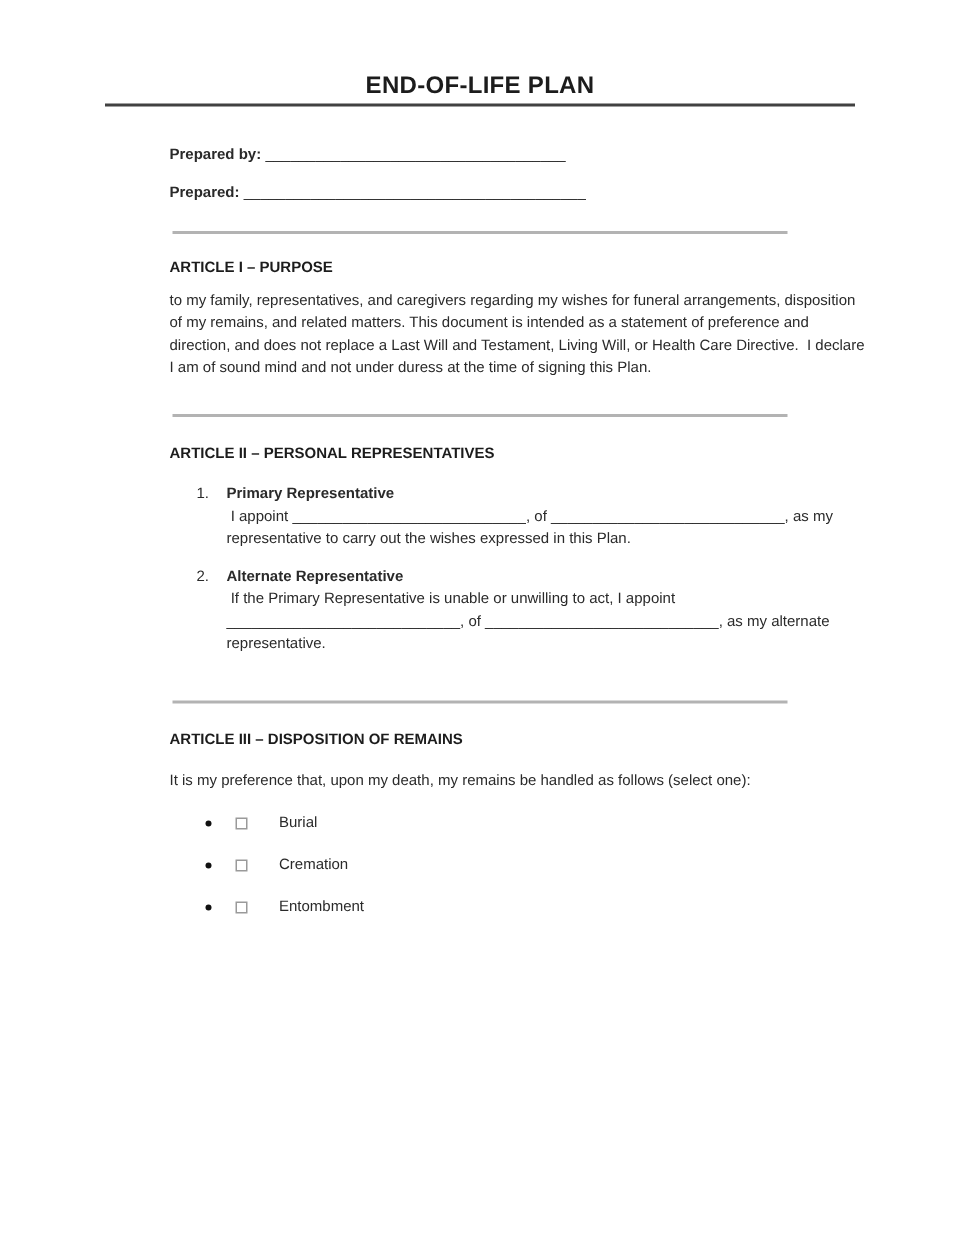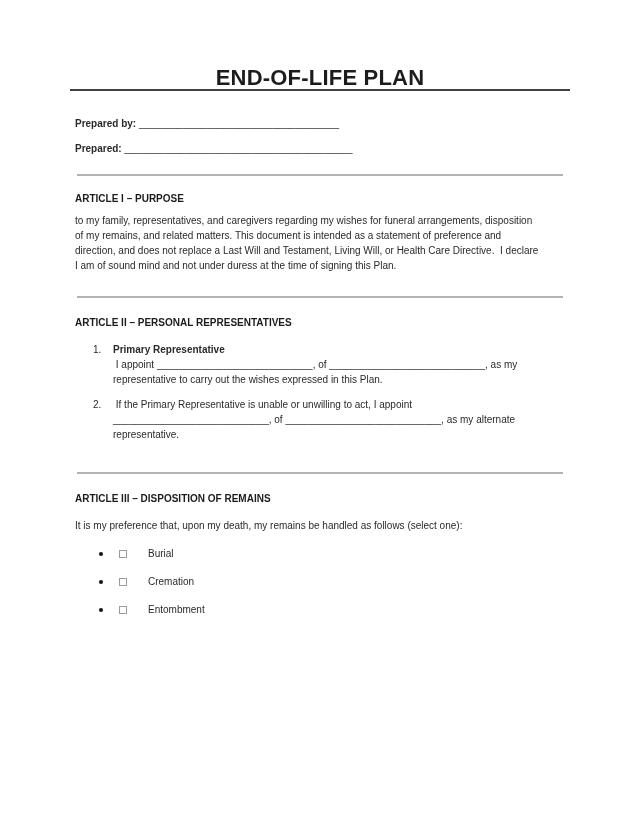--- a/index.html
+++ b/index.html
@@ -10,31 +10,31 @@
     background: #ffffff;
     font-family: "Liberation Sans", sans-serif;
     font-size: 10px;
     line-height: 15px;
     color: #2a2a2a;
     overflow: hidden;
   }
   .title {
     width: 500px;
     margin: 0 auto;
-    padding-top: 68px;
+    padding-top: 48px;
     text-align: center;
-    font-size: 22px;
+    font-size: 16px;
     line-height: 20px;
     font-weight: bold;
     color: #1c1c1c;
     border-bottom: 2px solid #414141;
     padding-bottom: 1px;
     letter-spacing: 0.2px;
   }
-  .content { padding: 0 75px; }
+  .content { padding: 0 113px; }
   .line { white-space: pre; }
   .bold { font-weight: bold; }
 
   .field-row { height: 15px; margin-bottom: 10px; white-space: pre; }
   .field-row:first-of-type { margin-top: 25px; }
   .field-label { font-weight: bold; }
   .field-blank { letter-spacing: 0; }
 
   .divider {
     height: 2px;
@@ -120,20 +120,21 @@
       <div class="num-body">
         <div class="line bold">Primary Representative</div>
         <div class="line"> I appoint ____________________________, of ____________________________, as my</div>
         <div class="line">representative to carry out the wishes expressed in this Plan.</div>
       </div>
     </div>
 
     <div class="num-item i2">
       <span class="num">2.</span>
       <div class="num-body">
+        <div class="line bold">Alternate Representative</div>
         <div class="line"> If the Primary Representative is unable or unwilling to act, I appoint</div>
         <div class="line">____________________________, of ____________________________, as my alternate</div>
         <div class="line">representative.</div>
       </div>
     </div>
 
     <div class="divider d3"></div>
 
     <div class="article-heading h3">ARTICLE III – DISPOSITION OF REMAINS</div>
 

